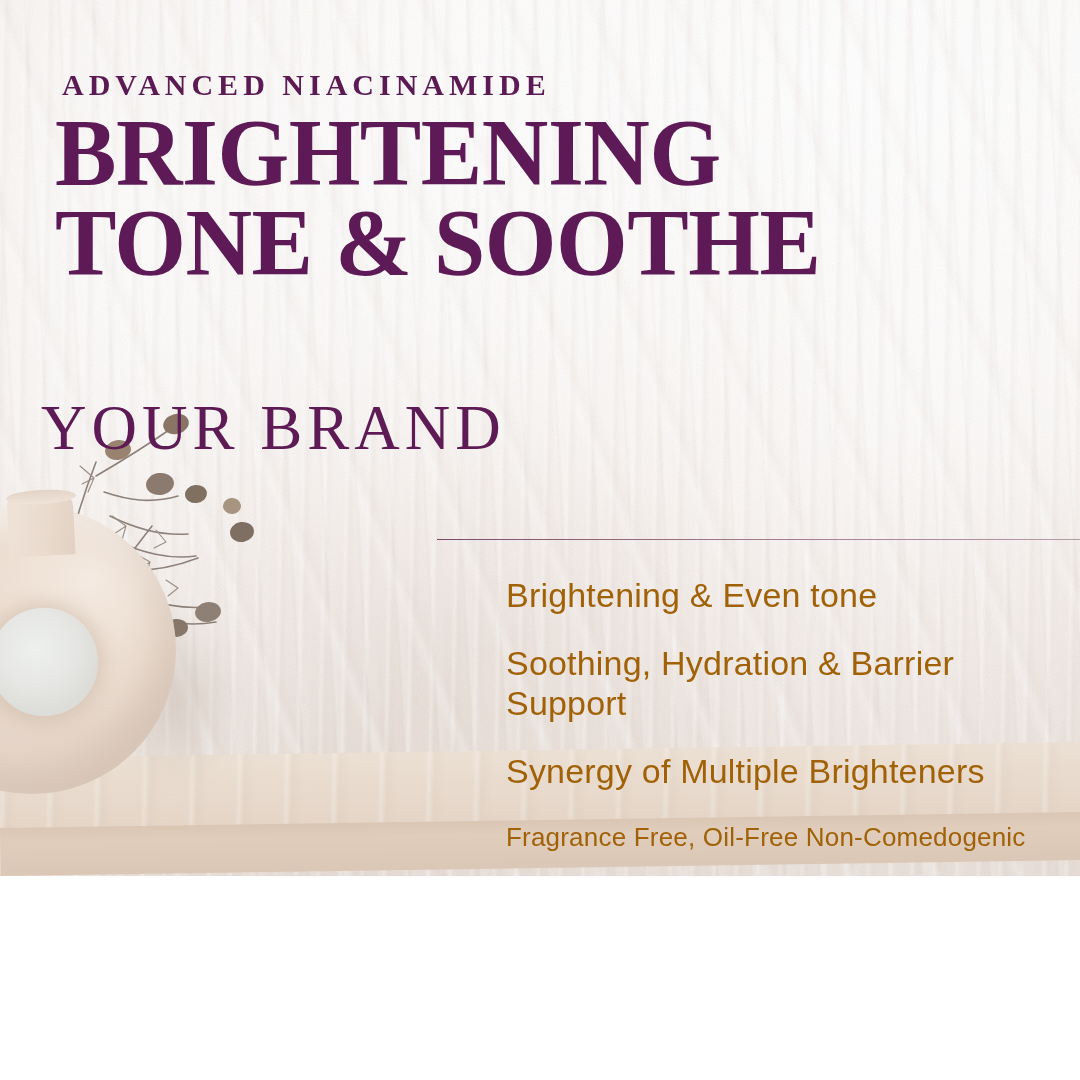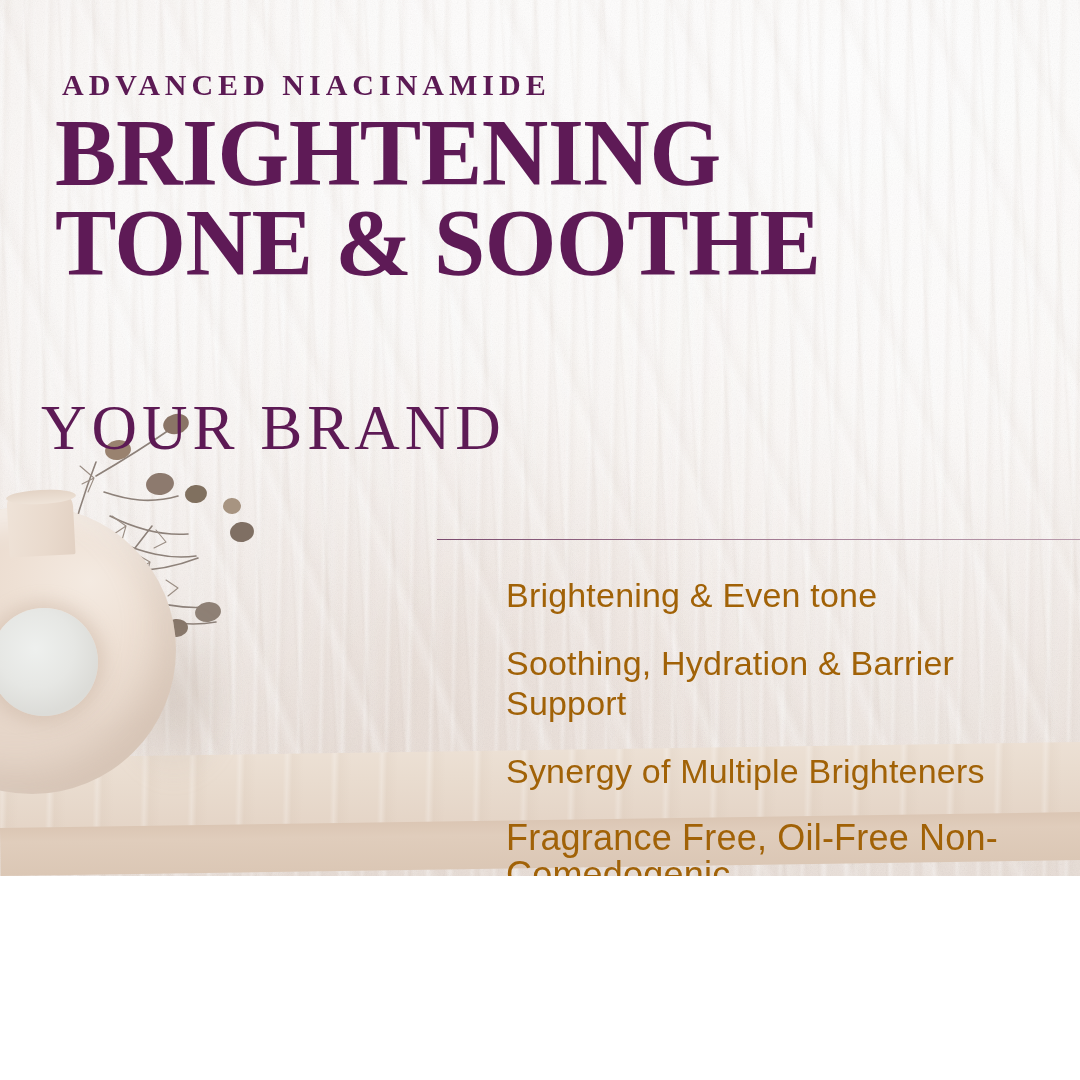--- a/index.html
+++ b/index.html
@@ -171,21 +171,21 @@
   }
   .feature{
     font-family:"Liberation Sans",sans-serif;
     font-weight:400;
     font-size:34px;
     line-height:40px;
     color:#a16207;
     margin-bottom:28px;
     letter-spacing:.2px;
   }
-  .feature.small{font-size:36px;line-height:37px;margin-bottom:0;}
+  .feature.small{font-size:26px;line-height:37px;margin-bottom:0;}
 </style>
 </head>
 <body>
 
 <div id="poster">
 
   <div class="wall">
     <div class="wall-base"></div>
     <div class="wall-sweeps"></div>
     <div class="wall-striae"></div>

